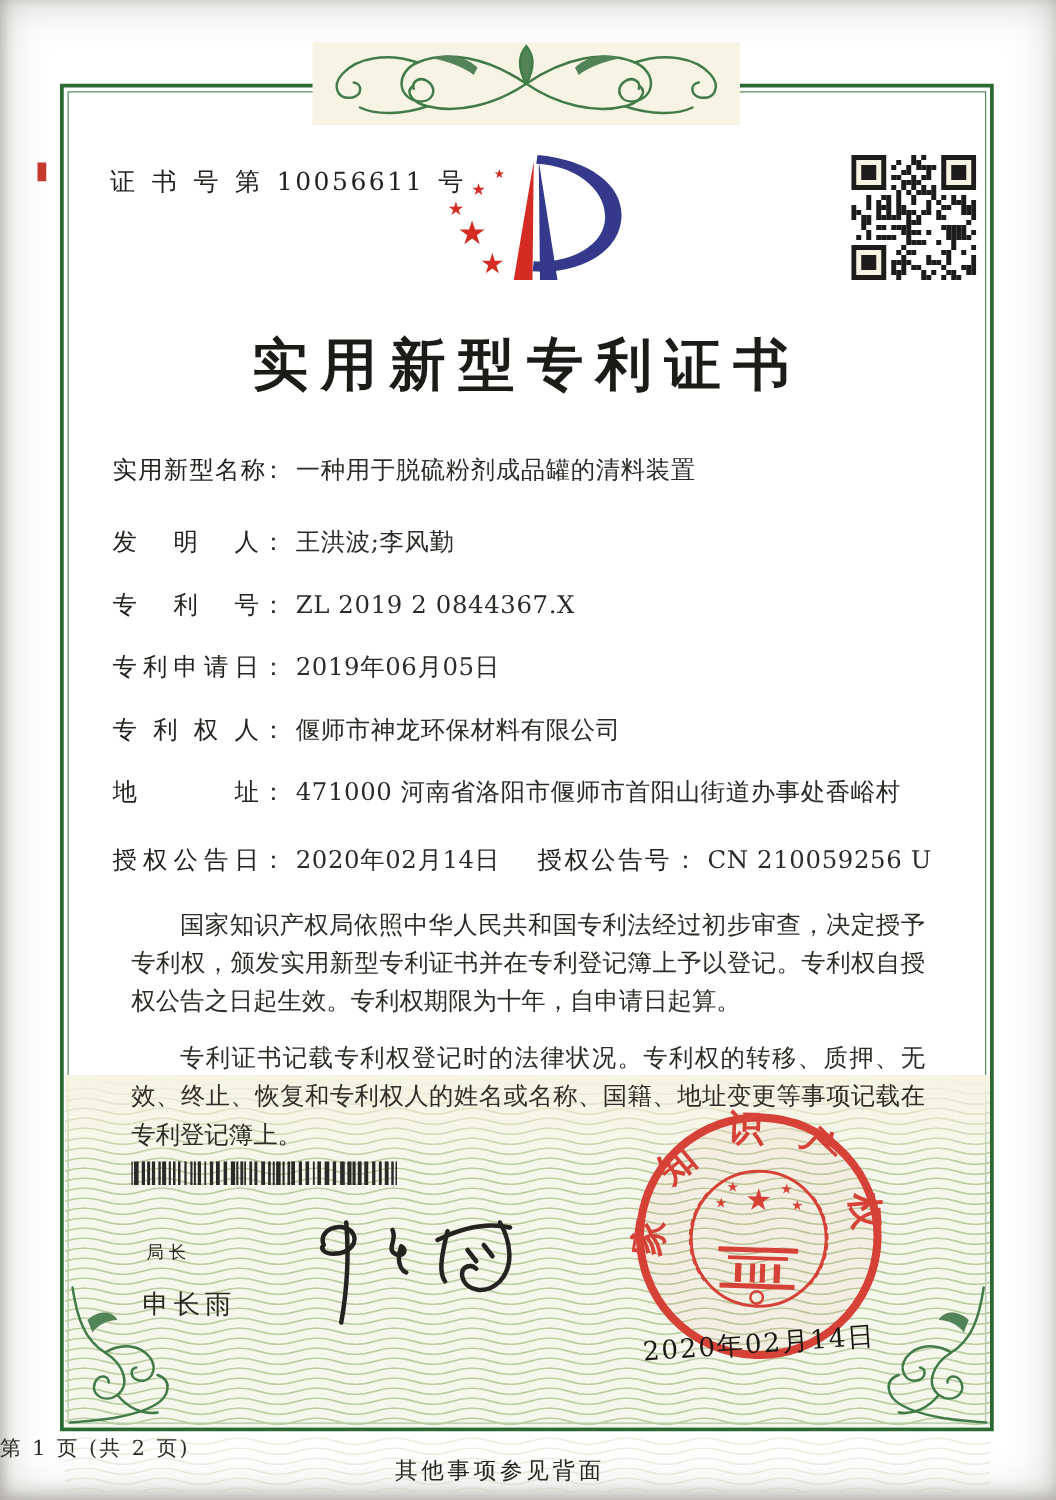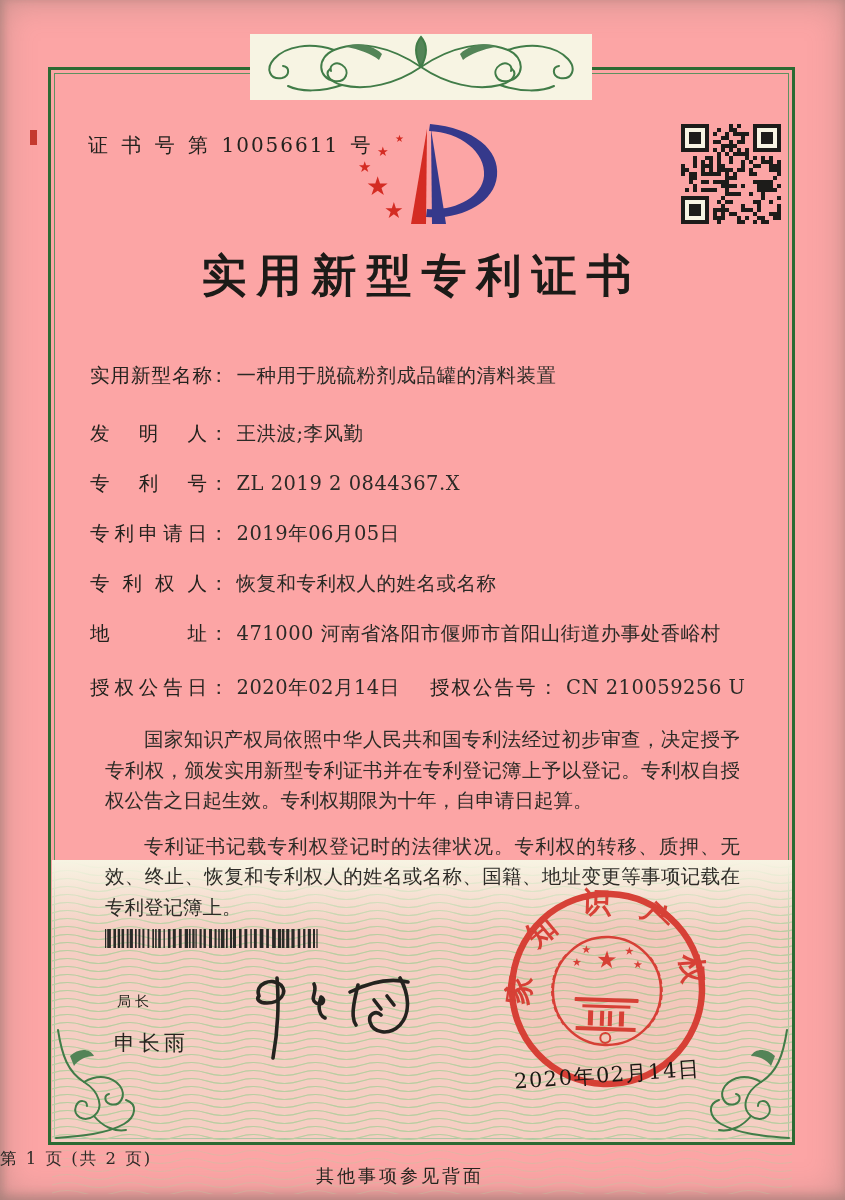--- a/index.html
+++ b/index.html
@@ -3,40 +3,40 @@
 <meta charset="utf-8">
 <style>
   html,body{margin:0;padding:0;}
   body{
     width:845px;height:1200px;
     background:#d8d5c6;
     font-family:"DejaVu Serif","Liberation Serif",serif;
   }
   .page{
     position:relative;width:845px;height:1200px;overflow:hidden;
-    background:#fca5a5;
+    background:#ffffff;
     box-shadow:inset 0 0 34px rgba(110,108,96,.38), inset 0 -6px 10px rgba(90,88,78,.22), inset 4px 0 8px rgba(110,108,96,.18);
     color:#2b2a26;
   }
   .frame{
     position:absolute;left:48px;top:67px;width:747px;height:1078px;
     border:3px solid #2c6a33;box-sizing:border-box;
   }
   .frame-inner{
     position:absolute;left:3px;top:3px;right:3px;bottom:3px;
     border:1.3px solid #5d9160;
   }
   .red-mark{position:absolute;left:30px;top:130px;width:7px;height:15px;background:#c4392e;}
   .cert-no{
     position:absolute;left:88px;top:132px;font-size:20px;letter-spacing:2px;word-spacing:3px;color:#23221e;
   }
   .logo{position:absolute;left:344px;top:120px;}
   .qr{position:absolute;left:681px;top:124px;}
   .title{
-    position:absolute;left:48px;top:246px;width:747px;text-align:center;
+    position:absolute;left:48px;top:262px;width:747px;text-align:center;
     font-size:45px;font-weight:700;letter-spacing:10px;color:#1c1b18;
   }
   .fields{position:absolute;left:90px;top:362px;width:707px;}
   .field-row{position:absolute;left:0;white-space:nowrap;font-size:19.5px;}
   .field-row:nth-of-type(1){top:0;}
   .field-row:nth-of-type(2){top:58px;}
   .field-row:nth-of-type(3){top:108px;}
   .field-row:nth-of-type(4){top:158px;}
   .field-row:nth-of-type(5){top:208px;}
   .field-row:nth-of-type(6){top:258px;}
@@ -361,21 +361,21 @@
     <div class="field-row">
       <span class="flabel">发明人</span><span class="fcolon">：</span><span class="fvalue">王洪波;李风勤</span>
     </div>
     <div class="field-row">
       <span class="flabel">专利号</span><span class="fcolon">：</span><span class="fvalue">ZL 2019 2 0844367.X</span>
     </div>
     <div class="field-row">
       <span class="flabel">专利申请日</span><span class="fcolon">：</span><span class="fvalue">2019年06月05日</span>
     </div>
     <div class="field-row">
-      <span class="flabel">专利权人</span><span class="fcolon">：</span><span class="fvalue">恢复和专利权人的姓名或名称</span>
+      <span class="flabel">专利权人</span><span class="fcolon">：</span><span class="fvalue">偃师市神龙环保材料有限公司</span>
     </div>
     <div class="field-row">
       <span class="flabel">地址</span><span class="fcolon">：</span><span class="fvalue">471000 河南省洛阳市偃师市首阳山街道办事处香峪村</span>
     </div>
     <div class="field-row">
       <span class="flabel">授权公告日</span><span class="fcolon">：</span><span class="fvalue">2020年02月14日</span>
       <span class="grant-pair">
         <span class="grant-label">授权公告号</span><span class="fcolon">：</span><span class="fvalue">CN 210059256 U</span>
       </span>
     </div>

